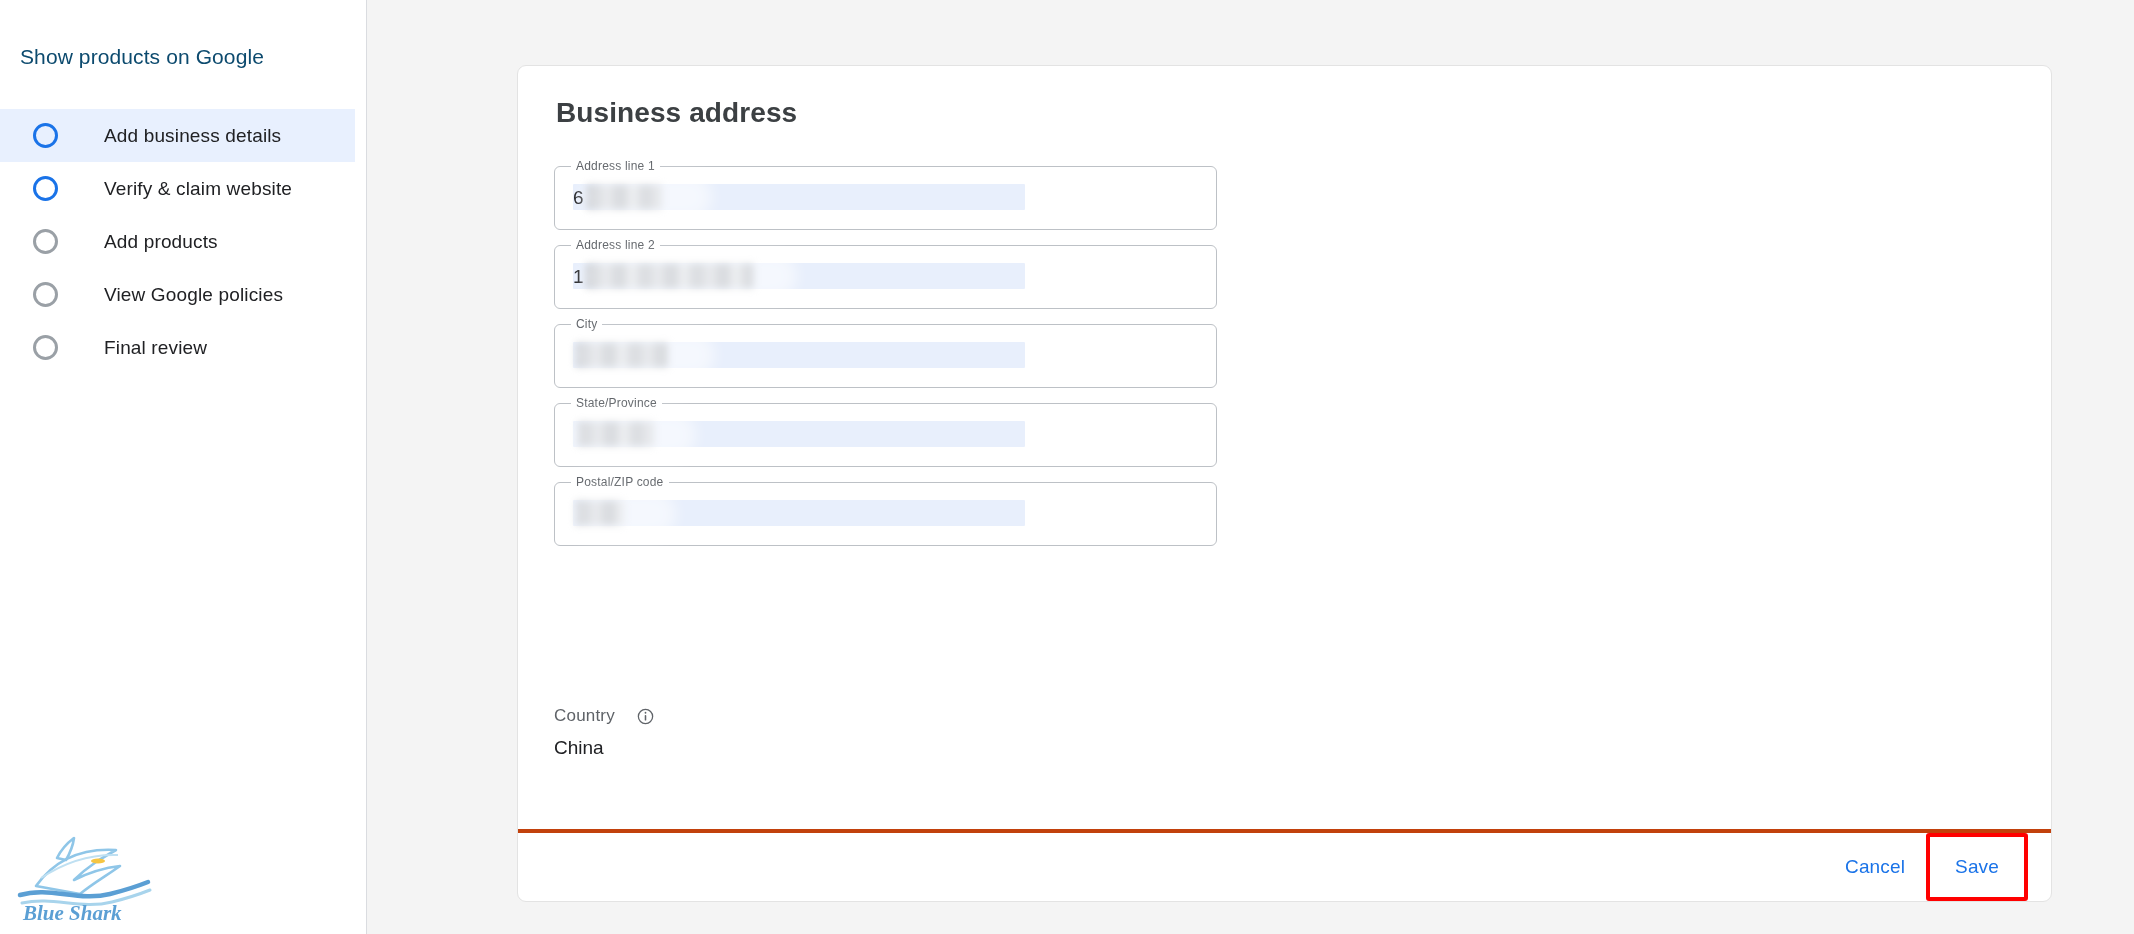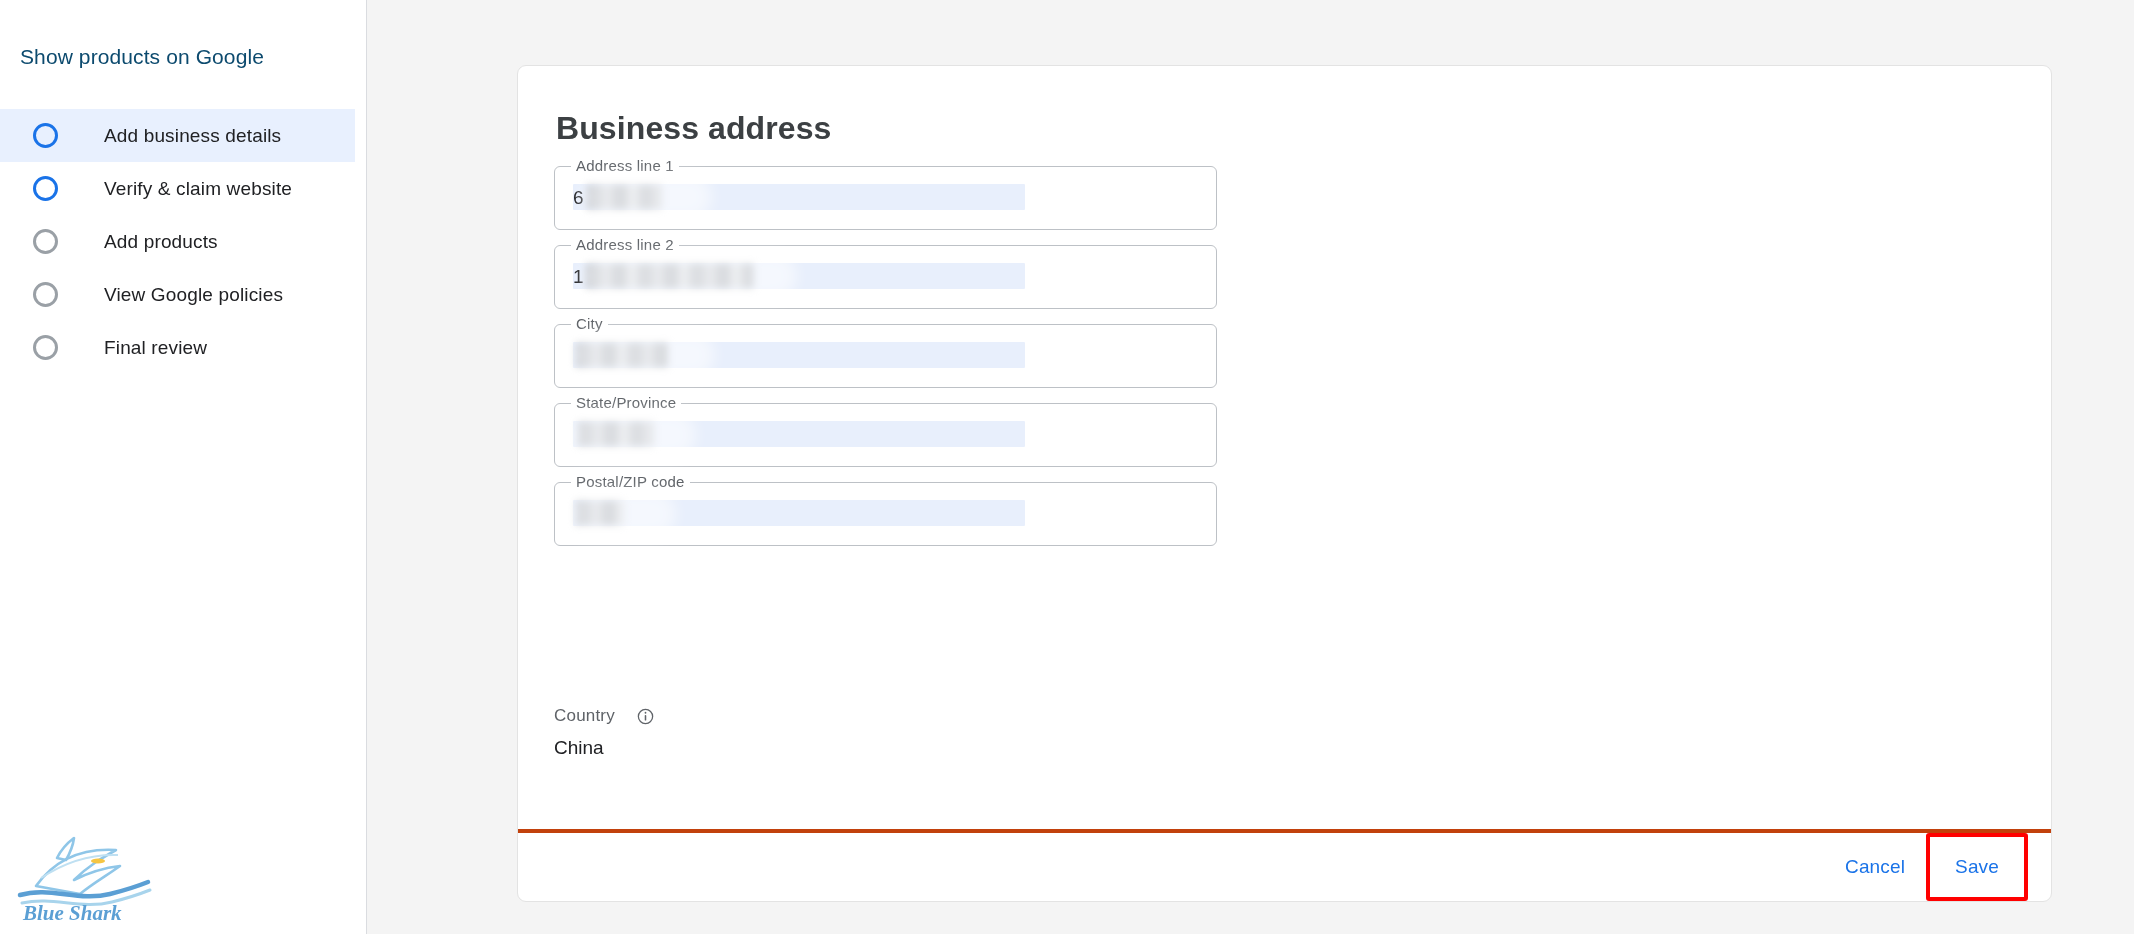--- a/index.html
+++ b/index.html
@@ -115,22 +115,22 @@
     height: 837px;
     background: #ffffff;
     border: 1px solid #e3e3e3;
     border-radius: 9px;
     overflow: hidden;
   }
 
   .card-title {
     position: absolute;
     left: 38px;
-    top: 46px;
-    font-size: 32px;
+    top: 31px;
+    font-size: 28px;
     line-height: 32px;
     color: #3c4043;
     letter-spacing: 0.1px;
   }
 
   .fields {
     position: absolute;
     left: 36px;
     top: 100px;
     width: 663px;
@@ -151,21 +151,21 @@
     border-radius: 6px;
     pointer-events: none;
   }
 
   .field-label {
     position: absolute;
     left: 17px;
     top: -9px;
     padding: 0 5px;
     background: #ffffff;
-    font-size: 15px;
+    font-size: 12px;
     line-height: 18px;
     color: #5f6368;
     letter-spacing: 0.2px;
     white-space: nowrap;
     z-index: 2;
   }
 
   .field-value {
     position: absolute;
     left: 19px;

